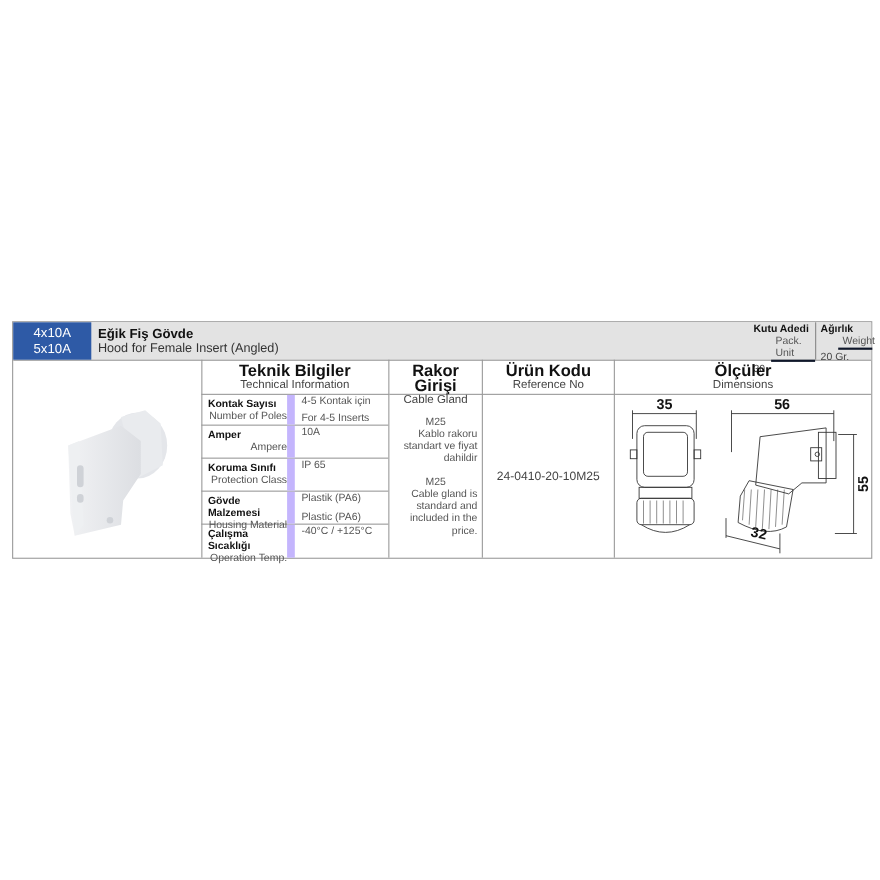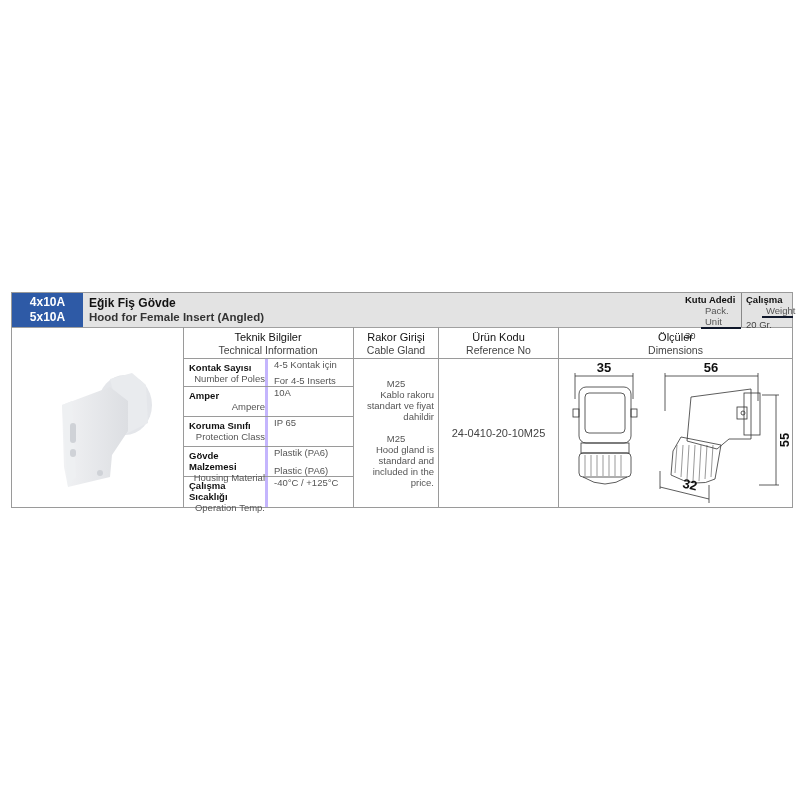--- a/index.html
+++ b/index.html
@@ -9,50 +9,50 @@
     font-family: "Liberation Sans", sans-serif; color: #222;
   }
   .sheet {
     position: absolute; left: 11px; top: 292px; width: 782px; height: 216px;
     border: 1px solid #9a9a9a; box-sizing: border-box; background: #fff;
   }
   
   .band { position: absolute; left: 0; top: 0; width: 780px; height: 34px; background: #e3e3e3; border-bottom: 1px solid #a0a0a0; }
   .variant-box {
     position: absolute; left: 0; top: 0; width: 71px; height: 34px;
-    background: #2e5aa6; color: #fff; font-weight: bold; font-size: 12px;
+    background: #2e5aa6; color: #fff; font-weight: normal; font-size: 12px;
     display: flex; flex-direction: column; align-items: center; justify-content: center; line-height: 15px;
   }
   .title-box { position: absolute; left: 77px; top: 3px; line-height: 14px; }
   .title-tr { font-weight: bold; font-size: 12px; color: #111; }
-  .title-en { font-size: 11.5px; color: #333; font-weight: bold; }
+  .title-en { font-size: 11.5px; color: #333; }
   .meta-col { position: absolute; top: 0; height: 34px; font-size: 9.5px; line-height: 11px; }
   .meta-col .h { font-weight: bold; color: #111; padding: 1px 0 0 4px; }
   .meta-col .s { color: #555; padding-left: 4px; border-bottom: 2px solid #0f172a; margin-left: 20px; }
   .meta-col .v { color: #444; padding-left: 4px; padding-top: 1px; }
   .meta-pack { left: 669px; width: 60px; }
   .meta-weight { left: 729px; width: 51px; border-left: 1px solid #888; }
 
   
   .product-cell { position: absolute; left: 0; top: 34px; width: 171px; height: 180px; border-right: 1px solid #9a9a9a; }
   .col-head {
     position: absolute; top: 34px; height: 32px; border-right: 1px solid #9a9a9a; border-bottom: 1px solid #9a9a9a;
     text-align: center; box-sizing: border-box; padding-top: 4px; line-height: 13px;
   }
-  .col-head .tr { font-weight: normal; font-size: 11px; color: #111; }
+  .col-head .tr { font-weight: bold; font-size: 15px; color: #111; }
   .col-head .en { font-size: 10.5px; color: #444; }
   .h-tech { left: 171px; width: 171px; }
   .h-gland { left: 342px; width: 85px; }
   .h-ref { left: 427px; width: 120px; }
   .h-dim { left: 547px; width: 233px; border-right: none; }
 
   .tech-table { position: absolute; left: 171px; top: 66px; width: 171px; border-right: 1px solid #9a9a9a; box-sizing: border-box; }
   .tech-row { display: flex; border-bottom: 1px solid #9a9a9a; box-sizing: border-box; }
   .tech-row:last-child { border-bottom: none; }
-  .tech-label { width: 85px; border-right: 3px solid #c4b5fd; padding: 3px 0 0 6px; box-sizing: border-box; line-height: 11px; }
+  .tech-label { width: 85px; border-right: 7px solid #c4b5fd; padding: 3px 0 0 6px; box-sizing: border-box; line-height: 11px; }
   .tech-label .tr { font-weight: bold; font-size: 9.5px; color: #111; }
   .tech-label .en { font-size: 9.5px; color: #555; text-align: right; }
   .tech-value { flex: 1; padding-left: 6px; font-size: 9.5px; color: #555; display: flex; flex-direction: column; justify-content: space-between; line-height: 11px; }
 
   .gland-cell {
     position: absolute; left: 342px; top: 66px; width: 85px; height: 148px; border-right: 1px solid #9a9a9a; box-sizing: border-box;
     font-size: 9.5px; color: #555; text-align: right; line-height: 11px;
     display: flex; flex-direction: column; justify-content: center; align-items: center; padding: 0 4px;
   }
   .gland-cell .gap { height: 11px; }
@@ -75,21 +75,21 @@
     <div class="title-box">
       <div class="title-tr">Eğik Fiş Gövde</div>
       <div class="title-en">Hood for Female Insert (Angled)</div>
     </div>
     <div class="meta-col meta-pack">
       <div class="h">Kutu Adedi</div>
       <div class="s">Pack. Unit</div>
       <div class="v">30</div>
     </div>
     <div class="meta-col meta-weight">
-      <div class="h">Çalışma</div>
+      <div class="h">Ağırlık</div>
       <div class="s">Weight</div>
       <div class="v">20 Gr.</div>
     </div>
   </div>
 
   <div class="product-cell">
     <svg width="171" height="180" viewBox="0 0 171 180">
       <defs>
         <linearGradient id="g1" x1="0" x2="1">
             <stop offset="0" stop-color="#f1f2f4"></stop>
@@ -171,21 +171,21 @@
           <span>-40°C / +125°C</span>
         </div>
     </div>
   </div>
 
   <div class="gland-cell">
     <div>M25</div>
     <div>Kablo rakoru standart ve fiyat dahildir</div>
     <div class="gap"></div>
     <div>M25</div>
-    <div>Hood gland is standard and included in the price.</div>
+    <div>Cable gland is standard and included in the price.</div>
   </div>
 
   <div class="ref-cell">24-0410-20-10M25</div>
 
   <div class="dim-cell">
     <svg width="233" height="148" viewBox="0 0 233 148" font-family="Liberation Sans, sans-serif">
       <g stroke="#333" fill="none" stroke-width="0.8">
 
         <line x1="16" y1="17" x2="74" y2="17"></line>
           <line x1="16" y1="14" x2="16" y2="40"></line>

